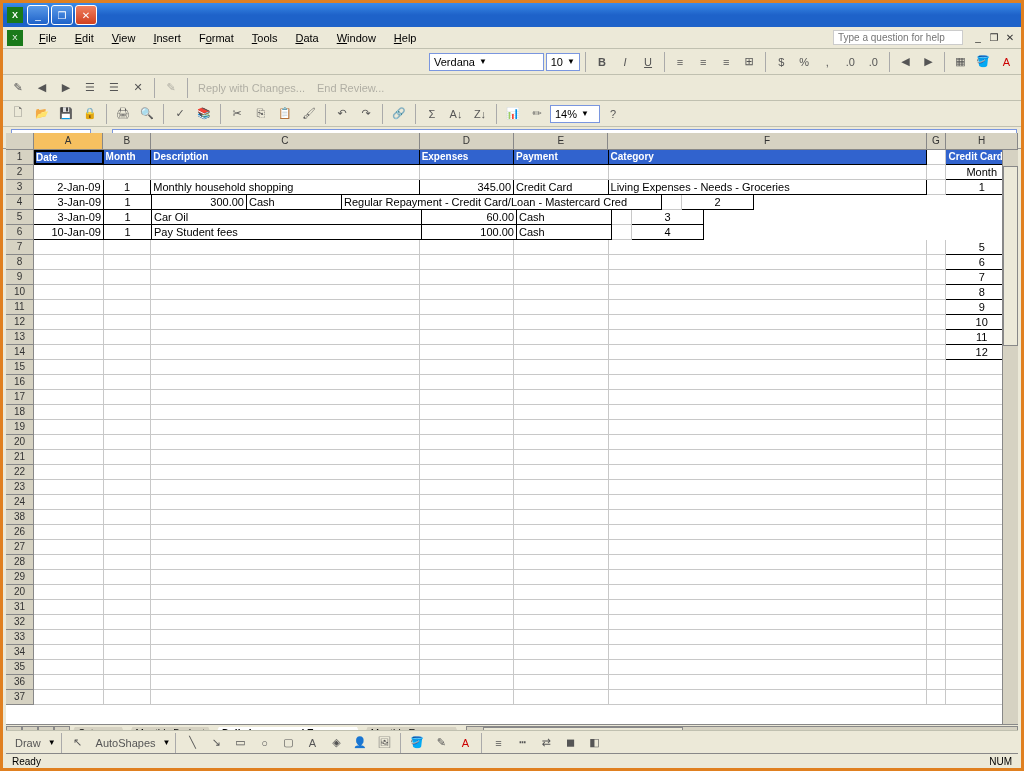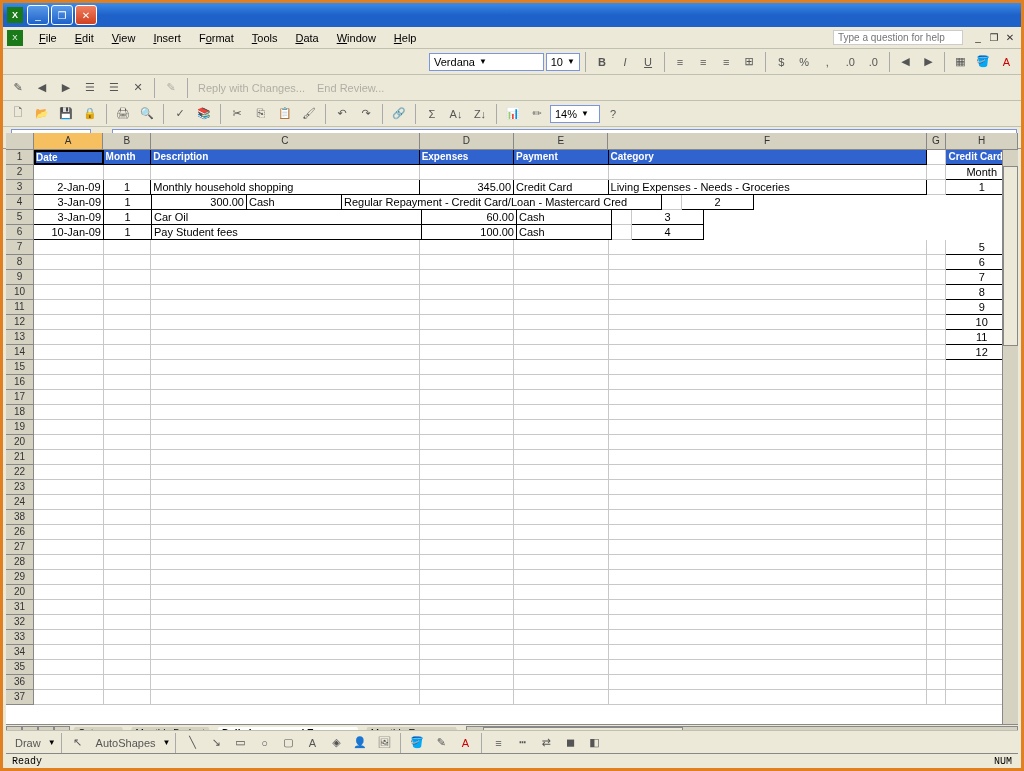--- a/index.html
+++ b/index.html
@@ -45,21 +45,21 @@
 .cell.center { text-align: center; }
 .cell.bordered { border-right: 1px solid #000; border-bottom: 1px solid #000; }
 .tabstrip { position: absolute; bottom: 26px; left: 3px; right: 3px; height: 18px; background: #ece9d8; display: flex; align-items: center; font-size: 10px; border-top: 1px solid #888; }
 .tabnav { display: flex; gap: 0; }
 .tabnav span { width: 16px; height: 16px; border: 1px solid #888; background: #d6d2c2; display: flex; align-items: center; justify-content: center; cursor: pointer; font-size: 8px; }
 .tab { padding: 1px 8px; background: #d6d2c2; border: 1px solid #888; border-top: none; margin-left: -1px; cursor: pointer; clip-path: polygon(6px 0, calc(100% - 6px) 0, 100% 100%, 0 100%); }
 .tab.active { background: #fff; font-weight: bold; }
 .hscroll { flex: 1; height: 16px; background: #d6d2c2; margin-left: 4px; border: 1px solid #888; position: relative; }
 .hscroll .thumb { position: absolute; left: 16px; width: 200px; top: 0; bottom: 0; background: #ece9d8; border: 1px solid #888; }
 .drawbar { position: absolute; bottom: 14px; left: 3px; right: 3px; height: 24px; background: #ece9d8; display: flex; align-items: center; padding: 2px 4px; gap: 2px; border-top: 1px solid #c0c0b0; font-size: 11px; }
-.statusbar { position: absolute; bottom: 0; left: 3px; right: 3px; height: 15px; background: #ece9d8; display: flex; align-items: center; padding: 0 6px; font-size: 10px; border-top: 1px solid #888; font-family: Liberation Mono, monospace; }
+.statusbar { position: absolute; bottom: 0; left: 3px; right: 3px; height: 15px; background: #ece9d8; display: flex; align-items: center; padding: 0 6px; font-size: 10px; border-top: 1px solid #888; }
 .statusbar .spacer { flex: 1; }
 .vscroll { position: absolute; right: 0; top: 17px; bottom: 0; width: 16px; background: #d6d2c2; border-left: 1px solid #888; }
 .vscroll .thumb { position: absolute; top: 16px; height: 180px; left: 0; right: 0; background: #ece9d8; border: 1px solid #888; }
 </style>
 </head>
 <body>
 
 <div class="titlebar">
   <span class="app-icon">X</span>
   <div class="winbtns">

